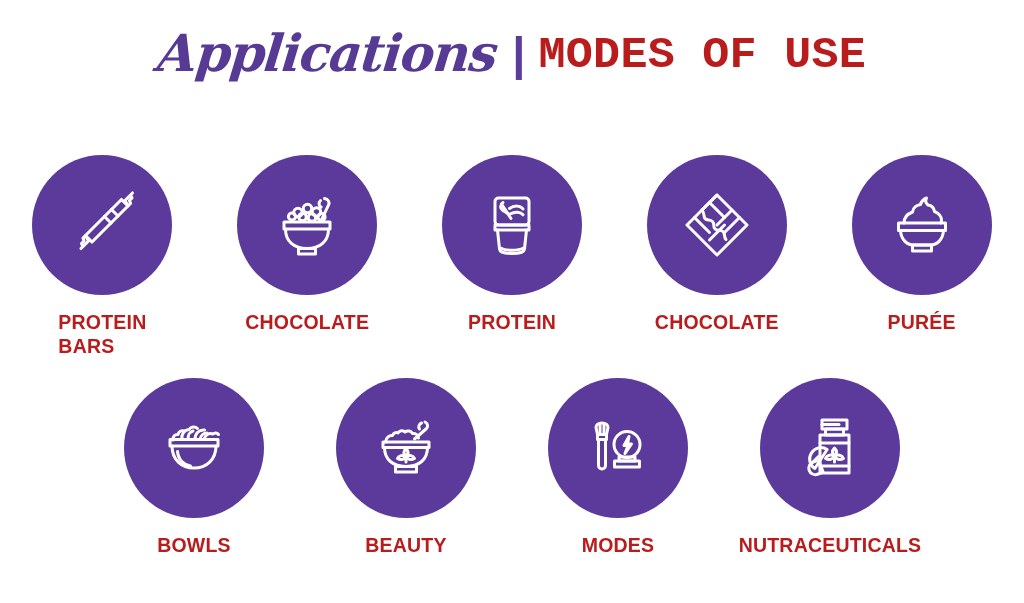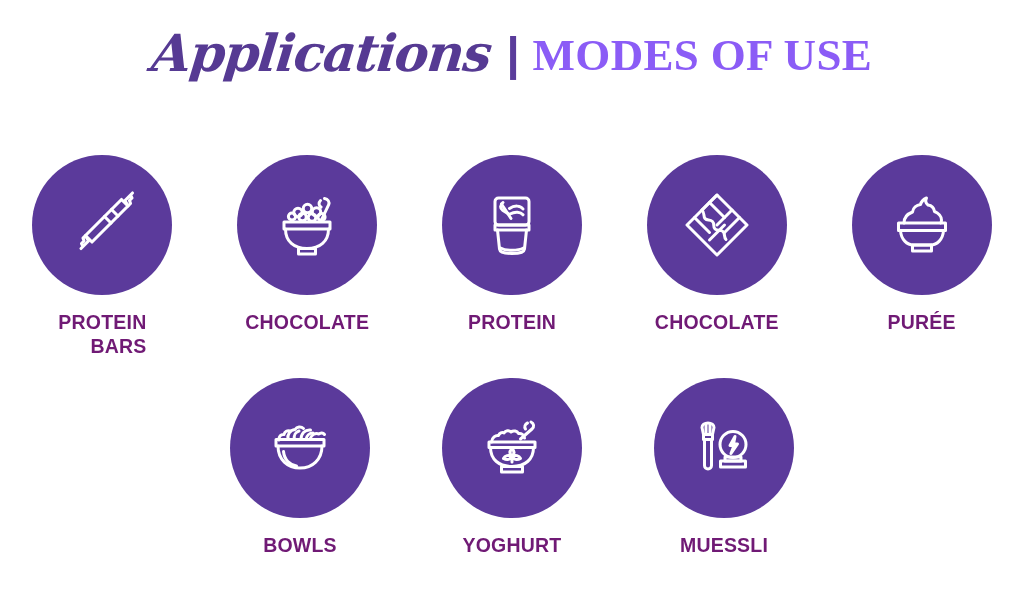--- a/index.html
+++ b/index.html
@@ -43,24 +43,24 @@
     font-family: "Liberation Sans", sans-serif;
     font-weight: bold;
     font-size: 47px;
     color: #5A3C9B;
     margin: 0 13px 0 16px;
     line-height: 1;
     position: relative;
     top: -2px;
   }
   .title-main {
-    font-family: Liberation Serif, serif;
+    font-family: Liberation Mono, monospace;
     font-weight: bold;
     font-size: 45px;
-    color: #8b5cf6;
+    color: #b91c1c;
     letter-spacing: 0.3px;
     line-height: 1;
   }
 
   
   .row {
     position: absolute;
     left: 0;
     width: 1024px;
     display: flex;
@@ -88,23 +88,23 @@
   }
   .circle svg {
     display: block;
   }
 
   .label {
     margin-top: 16px;
     font-family: "Liberation Sans", sans-serif;
     font-weight: bold;
     font-size: 19.5px;
-    color: #701a75;
+    color: #b91c1c;
     letter-spacing: 0.2px;
-    text-align: right;
+    text-align: left;
     line-height: 1.22;
     white-space: pre-line;
   }
   .row-2 .label { }
 </style>
 </head>
 <body>
 
 <div class="title-bar">
   <span class="title-script">Applications</span>
@@ -263,21 +263,21 @@
 
           <path d="M43 43.5 c-2.5 2.5 -2.5 5.5 0 8 c2.5 -2.5 2.5 -5.5 0 -8 z"></path>
           <path d="M43 51.5 c-3.5 -2 -7 -1 -8.5 2 c3.5 2 7 1 8.5 -2 z"></path>
           <path d="M43 51.5 c3.5 -2 7 -1 8.5 2 c-3.5 2 -7 1 -8.5 -2 z"></path>
           <line x1="43" y1="51.5" x2="43" y2="57"></line>
 
           <path d="M32.5 61.5 h21 v5.5 h-21 z"></path>
         </g>
       </svg>
     </div>
-    <div class="label">YOGHURT</div>
+    <div class="label">BEAUTY</div>
   </div>
 
   <div class="item">
     <div class="circle">
       <svg width="86" height="86" viewBox="0 0 86 86">
         <g fill="none" stroke="#FFFFFF" stroke-width="3" stroke-linejoin="round" stroke-linecap="round">
 
           <path d="M21 22.5 c0 -2.5 2.5 -4.5 6 -4.5 s6 2 6 4.5 l-1.5 7 h-9 z"></path>
           <line x1="25" y1="19" x2="25" y2="28.5"></line>
           <line x1="29" y1="19" x2="29" y2="28.5"></line>
@@ -288,17 +288,45 @@
 
           <circle cx="52" cy="39.5" r="13"></circle>
 
           <path d="M54 31.5 l-5 9 h4 l-3 8 l6.5 -9.5 h-4 z"></path>
 
           <path d="M44 52 h16 v4 h-16 z"></path>
           <path d="M39.5 56 h25 v6 h-25 z"></path>
         </g>
       </svg>
     </div>
-    <div class="label">MUESSLI</div>
-  </div>
-
+    <div class="label">MODES</div>
+  </div>
+
+  <div class="item">
+    <div class="circle">
+      <svg width="86" height="86" viewBox="0 0 86 86">
+        <g fill="none" stroke="#FFFFFF" stroke-width="3" stroke-linejoin="round" stroke-linecap="round">
+
+          <path d="M35 15 h25 v9 h-25 z"></path>
+          <line x1="35" y1="19.5" x2="52" y2="19.5"></line>
+
+          <path d="M38.5 24 h18 v6 h-18 z"></path>
+
+          <path d="M33 30 h29 v38 h-29 z"></path>
+
+          <line x1="33" y1="38" x2="62" y2="38"></line>
+          <line x1="33" y1="61" x2="62" y2="61"></line>
+
+          <path d="M47.5 43 c-2.5 2.5 -2.5 5.5 0 8 c2.5 -2.5 2.5 -5.5 0 -8 z"></path>
+          <path d="M47.5 51 c-3.5 -2 -7.5 -1 -9 2.5 c3.5 2 7.5 1 9 -2.5 z"></path>
+          <path d="M47.5 51 c3.5 -2 7.5 -1 9 2.5 c-3.5 2 -7.5 1 -9 -2.5 z"></path>
+          <line x1="47.5" y1="51" x2="47.5" y2="57"></line>
+
+          <path d="M33 49 c-4.5 -4.5 -11.5 -4.5 -16 0 c-4.5 4.5 -4.5 11.5 0 16 l8 -8 z" transform="translate(9,-3) rotate(-12 25 57)"></path>
+          <line x1="24.5" y1="58.5" x2="31.5" y2="51.5"></line>
+          <path d="M22 62 c-3.5 0 -6.5 3 -6.5 6.5 s3 6.5 6.5 6.5 h6 v-13 z" transform="translate(6,-6) rotate(-20 24 68)"></path>
+        </g>
+      </svg>
+    </div>
+    <div class="label">NUTRACEUTICALS</div>
+  </div>
 
 </div>
 
 </body></html>

